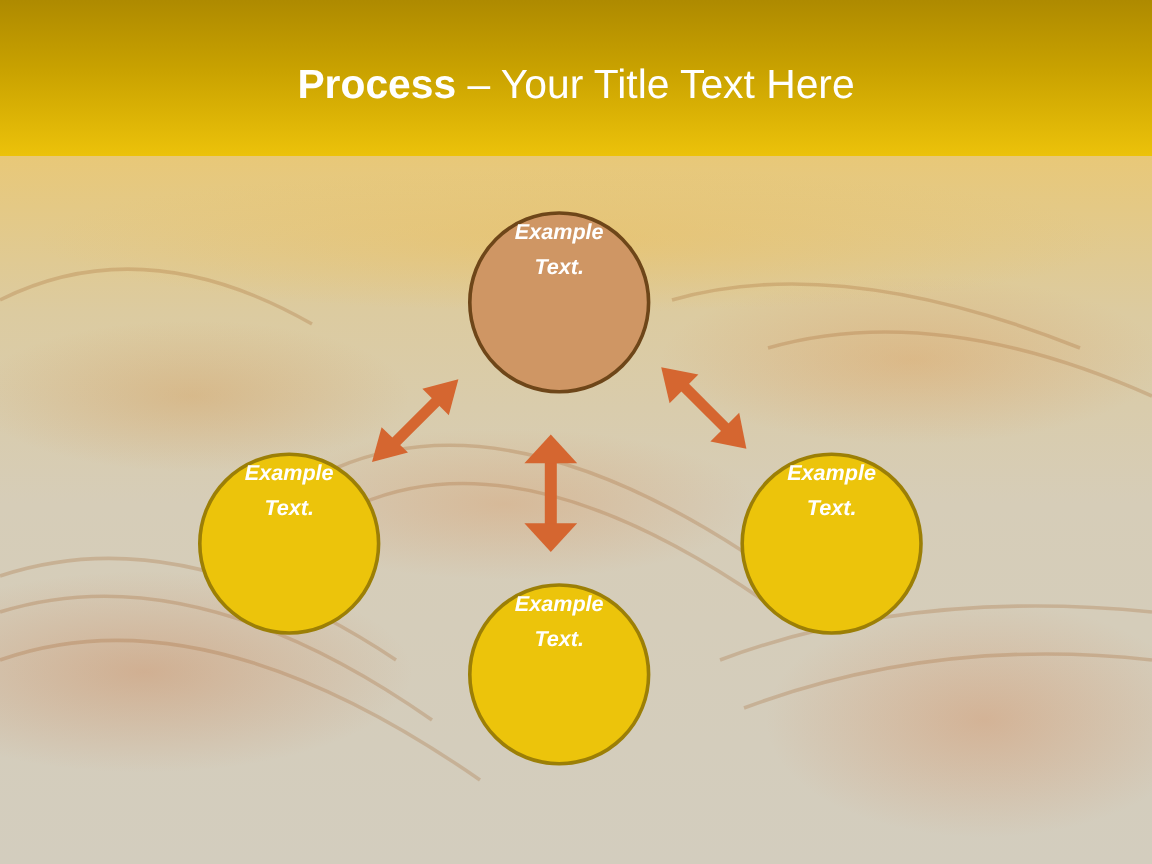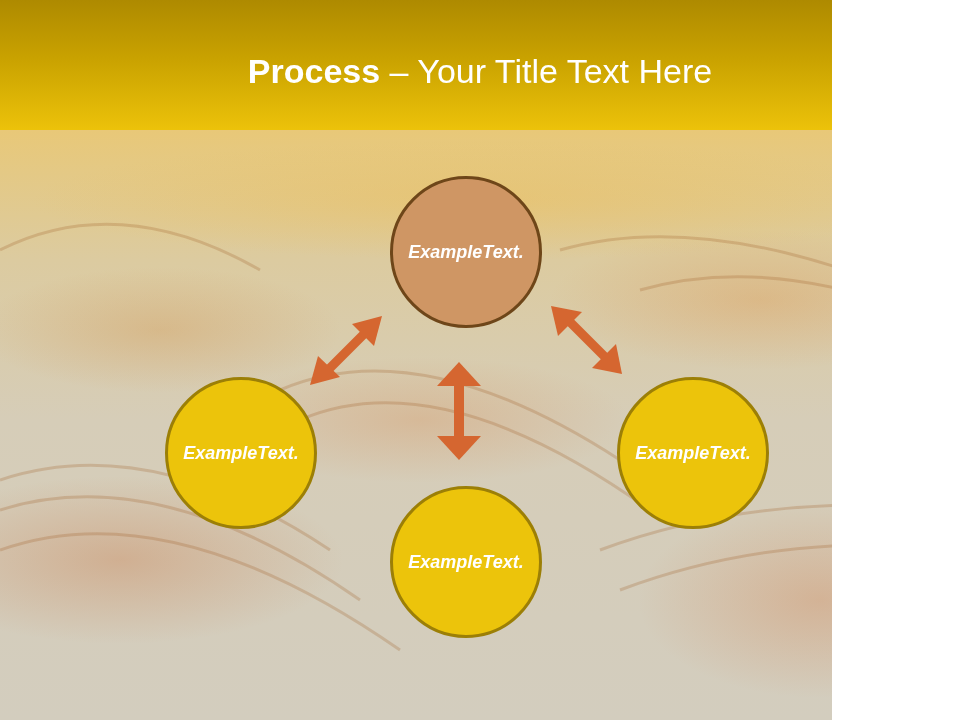--- a/index.html
+++ b/index.html
@@ -1,34 +1,34 @@
 <!DOCTYPE html>
 <html><head>
 <meta charset="utf-8">
 <style>
   html, body { margin:0; padding:0; }
   body { width:960px; height:720px; overflow:hidden; font-family:"Liberation Sans", sans-serif; }
-  .slide { position:relative; width:832px; height:720px; overflow:hidden;
+  .slide { position:relative; width:960px; height:720px; overflow:hidden;
     background:
       radial-gradient(ellipse 320px 120px at 120px 560px, rgba(200,120,70,0.35), transparent 70%),
       radial-gradient(ellipse 260px 140px at 820px 600px, rgba(210,130,80,0.35), transparent 70%),
       radial-gradient(ellipse 260px 90px at 160px 330px, rgba(210,150,80,0.35), transparent 70%),
       radial-gradient(ellipse 300px 100px at 760px 300px, rgba(220,150,80,0.35), transparent 70%),
       radial-gradient(ellipse 300px 90px at 420px 420px, rgba(215,140,80,0.30), transparent 70%),
       radial-gradient(ellipse 600px 80px at 480px 200px, rgba(235,190,90,0.45), transparent 75%),
       linear-gradient(to bottom, #e8c878 130px, #dccba0 260px, #d6cdb8 420px, #d3cdbe 720px);
   }
   .barrel-lines { position:absolute; left:0; top:130px; width:960px; height:590px; opacity:0.25; }
   .title-band { position:absolute; left:0; top:0; width:960px; height:130px;
     background:linear-gradient(to bottom, #ae8a00 0%, #c9a200 45%, #ecc20a 100%); }
   .title { position:absolute; left:0; top:52px; width:960px; text-align:center; color:#ffffff; font-size:34px; }
   .title .bold { font-weight:bold; }
   .title .rest { font-weight:normal; }
   .node { position:absolute; width:152px; height:152px; border-radius:50%; box-sizing:border-box;
-    display:flex; flex-direction:row; align-items:center; justify-content:center;
+    display:flex; flex-direction:column; align-items:center; 
     color:#fff; font-weight:bold; font-style:italic; font-size:18px; line-height:29px; text-align:center; }
   .node.top { background:#cf9664; border:3px solid #6e4619; }
   .node.gold { background:#ecc40b; border:3px solid #9c7f06; }
   svg.arrows { position:absolute; left:0; top:0; }
 </style>
 </head>
 <body>
 
 <div class="slide">
   <svg class="barrel-lines" width="960" height="590">

